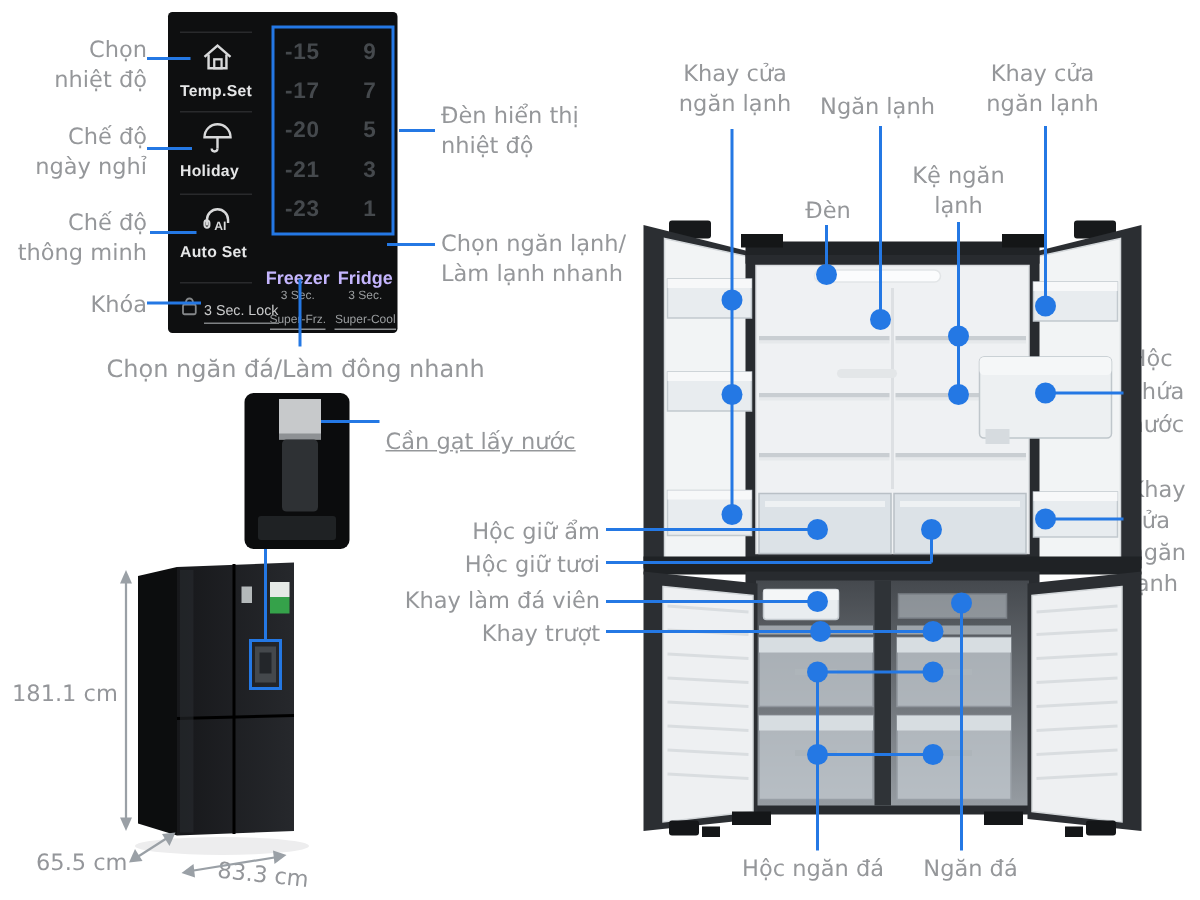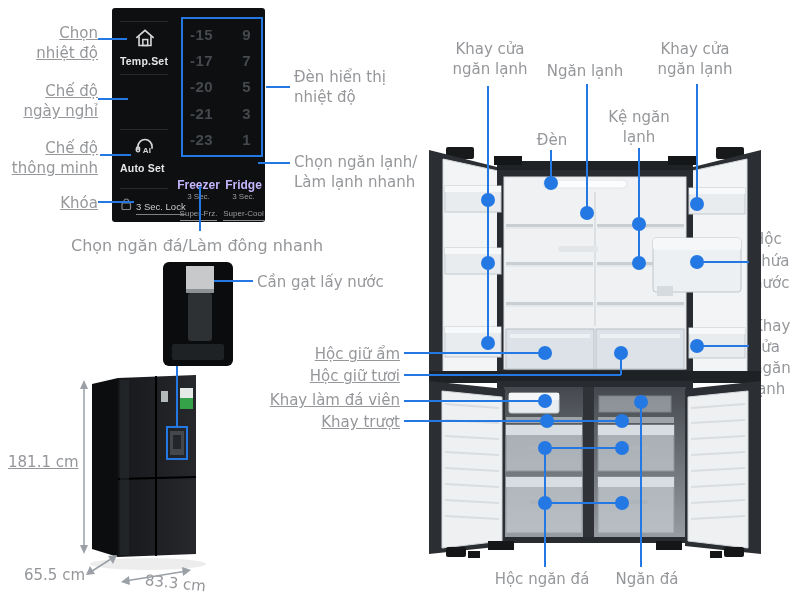--- a/index.html
+++ b/index.html
@@ -8,21 +8,21 @@
     --panel-bg:#0e0f10;
   }
   html,body{margin:0;padding:0;background:#fff;}
   .canvas{
     position:relative;width:800px;height:600px;overflow:hidden;background:#fff;
     font-family:"DejaVu Sans","Liberation Sans",sans-serif;
   }
   
   .lbl{position:absolute;color:var(--label);font-size:15px;line-height:20px;white-space:nowrap;}
   .lbl .line{display:block;}
-  .t-right{text-align:right;text-decoration:underline;}
+  .t-right{text-align:right;}
   .t-center{text-align:center;}
   
   .panel{
     position:absolute;left:112px;top:8px;width:153px;height:214px;
     background:var(--panel-bg);border-radius:3px;
     font-family:"Liberation Sans","DejaVu Sans",sans-serif;
   }
   .panel .sep{position:absolute;left:8px;width:48px;height:1px;background:#292a2c;}
   .pbtn{position:absolute;left:8px;width:50px;text-align:left;}
   .pbtn .picon{display:flex;justify-content:center;align-items:center;height:28px;}
@@ -65,20 +65,30 @@
       <span class="picon">
         <svg width="26" height="26" viewBox="0 0 24 24">
           <path d="M4 11 L12 4 L20 11" stroke="#d8d9da" stroke-width="1.5" fill="none"></path>
           <path d="M6.5 9.5 V18 H17.5 V9.5" stroke="#d8d9da" stroke-width="1.5" fill="none"></path>
           <rect x="10" y="12.5" width="4.5" height="5.5" stroke="#d8d9da" stroke-width="1.4" fill="none"></rect>
         </svg>
       </span>
       <span class="plabel">Temp.Set</span>
     </div>
 
+    <div class="pbtn" style="top:70px">
+      <span class="picon">
+        <svg width="26" height="26" viewBox="0 0 24 24">
+          <path d="M4 11.5 A8 8 0 0 1 20 11.5 Z" stroke="#d8d9da" stroke-width="1.5" fill="none"></path>
+          <line x1="12" y1="11.5" x2="12" y2="18.5" stroke="#d8d9da" stroke-width="1.5"></line>
+          <path d="M12 18.5 a1.8 1.8 0 0 1 -3.6 0" stroke="#d8d9da" stroke-width="1.4" fill="none"></path>
+        </svg>
+      </span>
+      <span class="plabel">Holiday</span>
+    </div>
 
     <div class="pbtn" style="top:124px">
       <span class="picon">
         <svg width="26" height="26" viewBox="0 0 24 24">
           <path d="M5.5 16 V12.5 A6.5 6.5 0 0 1 18.5 12.5 V14.5" stroke="#d8d9da" stroke-width="1.5" fill="none"></path>
           <rect x="4" y="12.8" width="3" height="4.6" rx="1.5" stroke="#d8d9da" stroke-width="1.3" fill="none"></rect>
           <text x="10" y="18.5" font-size="7.5" font-weight="bold" fill="#d8d9da">AI</text>
         </svg>
       </span>
       <span class="plabel">Auto Set</span>
@@ -148,21 +158,21 @@
     <span class="line">Đèn hiển thị</span>
     <span class="line">nhiệt độ</span>
   </div>
   <div class="lbl z2" style="left:294px;top:152px;">
     <span class="line">Chọn ngăn lạnh/</span>
     <span class="line">Làm lạnh nhanh</span>
   </div>
   <div class="lbl z2" style="left:71px;top:236px;font-size:16px;">
     <span class="line">Chọn ngăn đá/Làm đông nhanh</span>
   </div>
-  <div class="lbl z2" style="left:257px;top:272px;">
+  <div class="lbl z2" style="left:257px;top:284px;text-decoration:underline;">
     <span class="line">Cần gạt lấy nước</span>
   </div>
 
   <div class="lbl t-center z2" style="left:432px;top:39px;width:116px;">
     <span class="line">Khay cửa</span>
     <span class="line">ngăn lạnh</span>
   </div>
   <div class="lbl t-center z2" style="left:527px;top:61px;width:116px;">
     <span class="line">Ngăn lạnh</span>
   </div>

